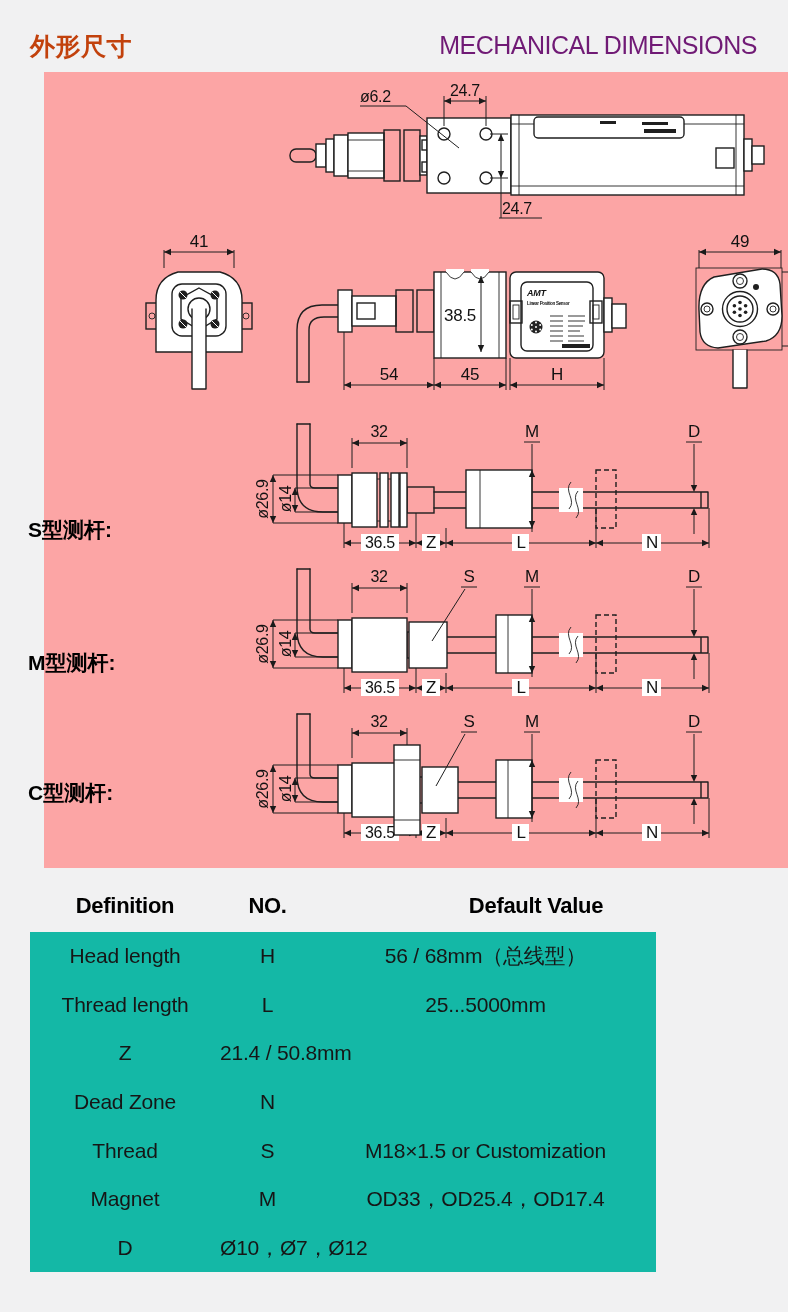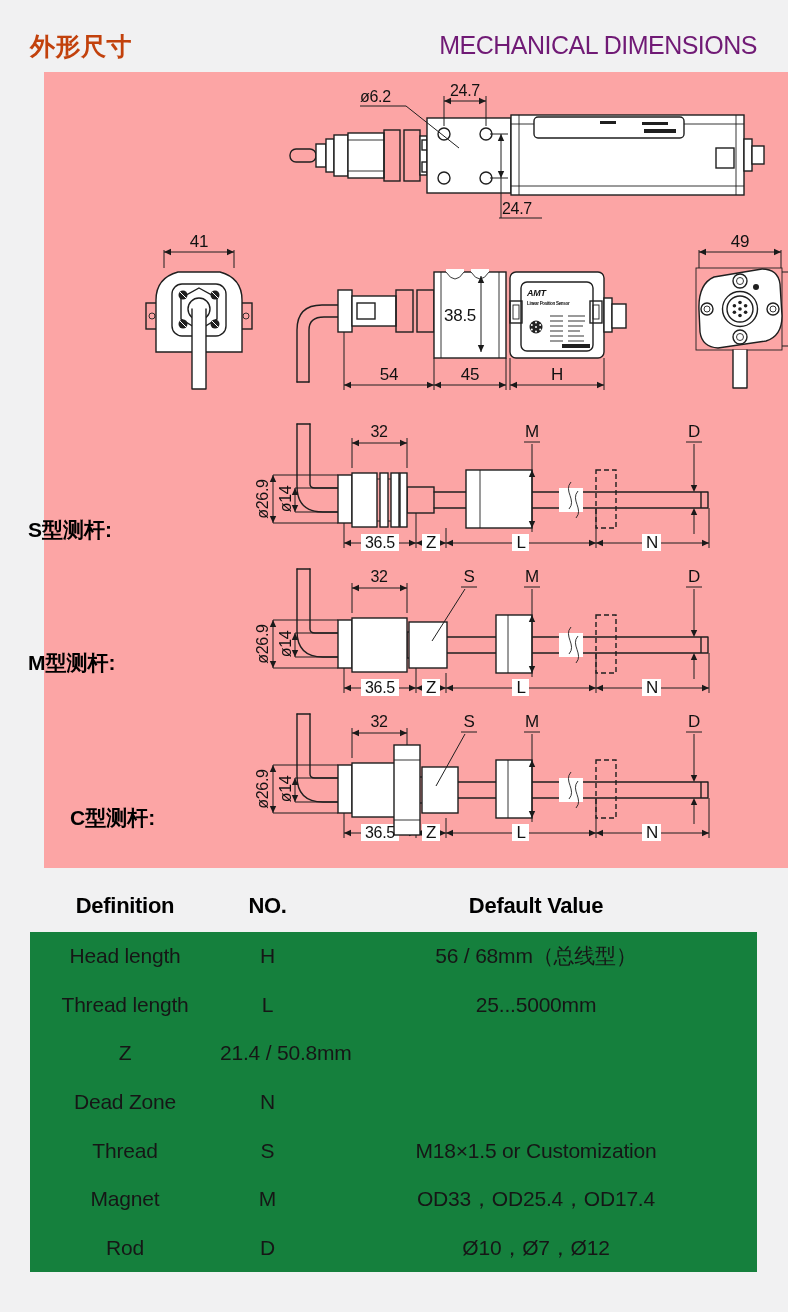--- a/index.html
+++ b/index.html
@@ -1,24 +1,24 @@
 <!DOCTYPE html>
 <html><head>
 <meta charset="utf-8">
 <style>
   html,body{margin:0;padding:0;}
   body{width:788px;height:1312px;background:#f1f1f2;font-family:"Liberation Sans",sans-serif;position:relative;overflow:hidden;}
   .hdr-zh{position:absolute;top:30px;left:30px;font-size:25px;font-weight:700;color:#c2410c;letter-spacing:.5px;}
   .hdr-en{position:absolute;top:31px;right:31px;font-size:25px;font-weight:400;color:#701a75;letter-spacing:-.5px;}
   .canvas{position:absolute;top:72px;left:0;width:788px;height:796px;background:#fca5a5;margin-left:44px;}
   .rlabel{position:absolute;left:28px;font-size:21px;font-weight:700;color:#000;}
-  .rl-s{top:496px;margin-top:20px;} .rl-m{top:641px;margin-top:8px;} .rl-c{top:804px;margin-left:42px;}
+  .rl-s{top:496px;margin-top:20px;} .rl-m{top:641px;margin-top:8px;} .rl-c{top:779px;}
   .thead{position:absolute;top:893px;left:30px;width:727px;display:grid;grid-template-columns:190px 95px 1fr;align-items:center;}
   .thead span{font-size:22px;font-weight:700;color:#000;text-align:center;letter-spacing:-.3px;}
-  .tcard{position:absolute;top:932px;left:30px;width:727px;height:340px;background:#15803d;display:grid;grid-template-rows:repeat(7,1fr);}
+  .tcard{position:absolute;top:932px;left:30px;width:626px;height:340px;background:#14b8a6;display:grid;grid-template-rows:repeat(7,1fr);}
   .trow{display:grid;grid-template-columns:190px 95px 1fr;align-items:center;}
   .tcell{font-size:21px;color:#161616;text-align:center;letter-spacing:-.2px;white-space:nowrap;}
   
   .ln{fill:none;stroke:#1f1f1f;stroke-width:1.4;stroke-linecap:round;}
   .lnr{fill:none;stroke:#1f1f1f;stroke-width:1.4;}
   .fw{fill:#ffffff;stroke:#1f1f1f;stroke-width:1.4;}
   .thin{fill:none;stroke:#1f1f1f;stroke-width:.9;}
   .dim{fill:none;stroke:#1f1f1f;stroke-width:1;}
   .dash{stroke-dasharray:5 3;}
   .ar{fill:#1a1a1a;stroke:none;}
@@ -362,17 +362,16 @@
     <div class="tcell">Thread</div>
     <div class="tcell">S</div>
     <div class="tcell">M18×1.5 or Customization</div>
   </div>
   <div class="trow">
     <div class="tcell">Magnet</div>
     <div class="tcell">M</div>
     <div class="tcell">OD33，OD25.4，OD17.4</div>
   </div>
   <div class="trow">
-    <div class="tcell">Rod</div>
     <div class="tcell">D</div>
     <div class="tcell">Ø10，Ø7，Ø12</div>
   </div>
 </div>
 
 </body></html>

